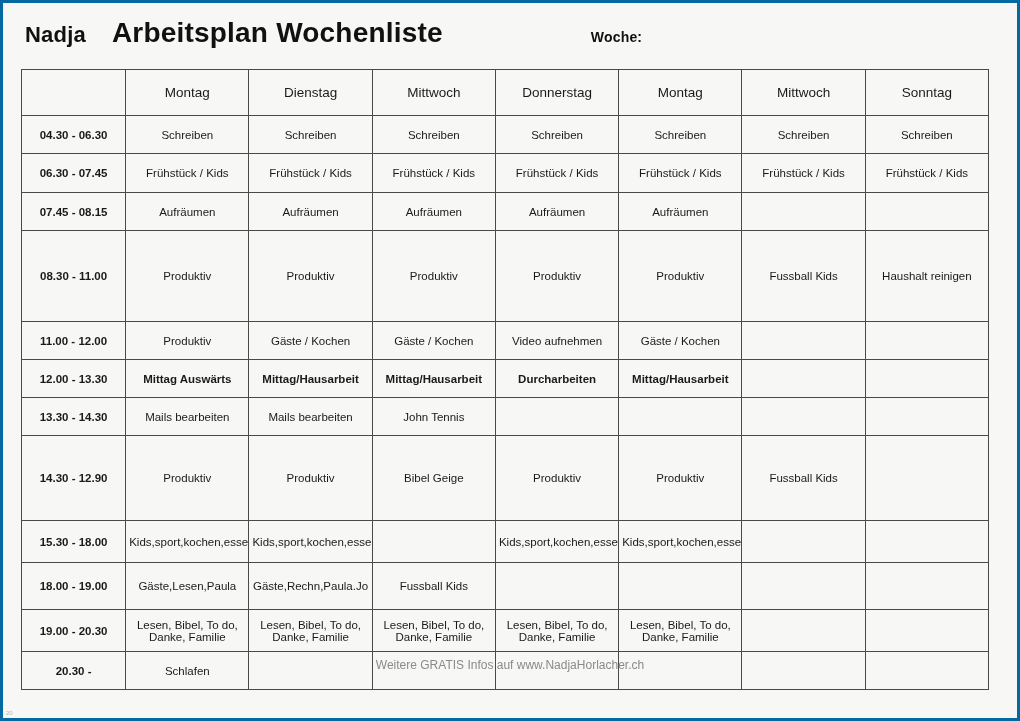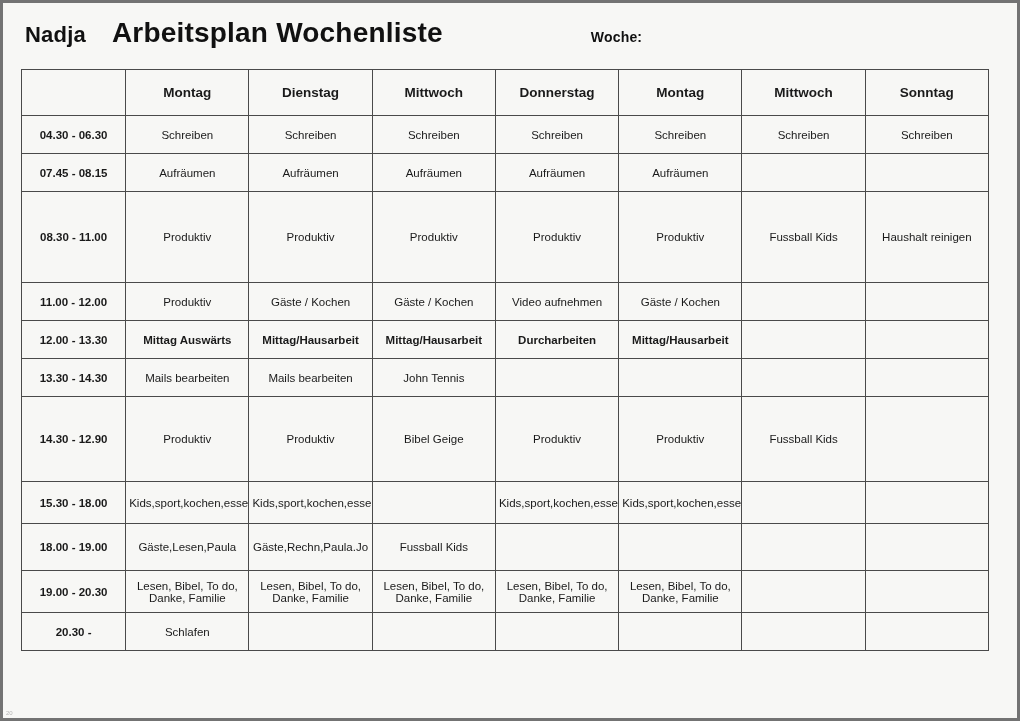--- a/index.html
+++ b/index.html
@@ -12,21 +12,21 @@
     background: #ffffff;
     font-family: "Liberation Sans", sans-serif;
     overflow: hidden;
   }
   #page {
     position: relative;
     width: 1020px;
     height: 721px;
     box-sizing: border-box;
     background: #f7f7f5;
-    border: 3px solid #737373;
+    border: 3px solid #0369a1;
     padding: 0;
   }
   .inner {
     position: absolute;
     left: 18px;
     top: 14px;
     right: 18px;
     bottom: 10px;
   }
   .title-row {
@@ -66,21 +66,21 @@
     text-align: center;
     vertical-align: middle;
     font-size: 11.5px;
     color: #1a1a1a;
     padding: 2px 3px;
     box-sizing: border-box;
     overflow: hidden;
   }
   table.plan th.dayhead {
     font-size: 13.5px;
-    font-weight: bold;
+    font-weight: normal;
     height: 46px;
   }
   table.plan td.timecell {
     font-size: 11.5px;
     font-weight: bold;
     text-align: center;
   }
   col.c-time { width: 104px; }
   col.c-day { width: 123px; }
   .r-h { height: 46px; }
@@ -161,20 +161,30 @@
         <tr class="r-1">
           <td class="timecell">04.30 - 06.30</td>
           <td>Schreiben</td>
           <td>Schreiben</td>
           <td>Schreiben</td>
           <td>Schreiben</td>
           <td>Schreiben</td>
           <td>Schreiben</td>
           <td>Schreiben</td>
         </tr>
+        <tr class="r-2">
+          <td class="timecell">06.30 - 07.45</td>
+          <td>Frühstück / Kids</td>
+          <td>Frühstück / Kids</td>
+          <td>Frühstück / Kids</td>
+          <td>Frühstück / Kids</td>
+          <td>Frühstück / Kids</td>
+          <td>Frühstück / Kids</td>
+          <td>Frühstück / Kids</td>
+        </tr>
         <tr class="r-3">
           <td class="timecell">07.45 - 08.15</td>
           <td>Aufräumen</td>
           <td>Aufräumen</td>
           <td>Aufräumen</td>
           <td>Aufräumen</td>
           <td>Aufräumen</td>
           <td></td>
           <td></td>
         </tr>
@@ -266,14 +276,15 @@
           <td></td>
           <td></td>
           <td></td>
           <td></td>
         </tr>
       </tbody>
     </table>
 
   </div>
 
+  <div class="footer-note">Weitere GRATIS Infos auf www.NadjaHorlacher.ch</div>
   <div class="corner-mark">20</div>
 </div>
 
 </body></html>

